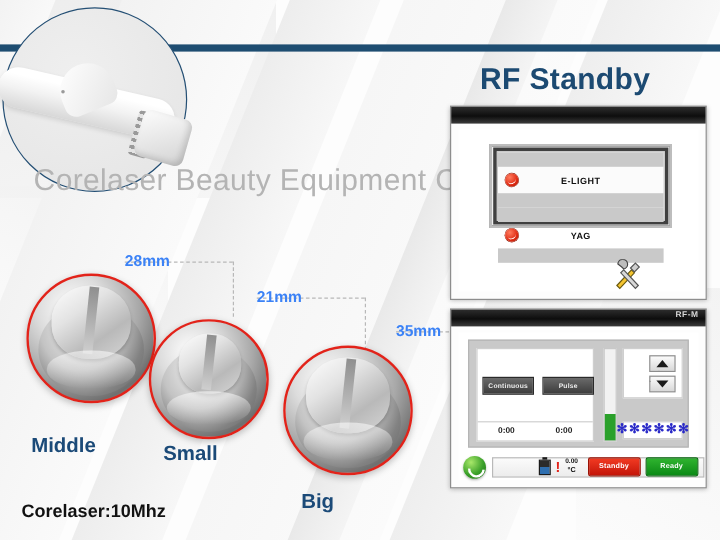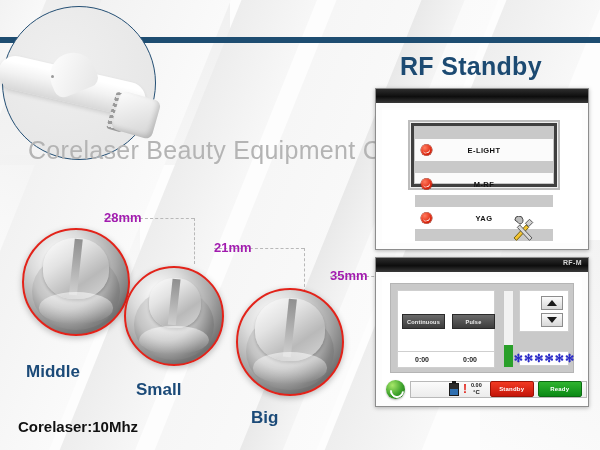--- a/index.html
+++ b/index.html
@@ -88,21 +88,21 @@
     background:linear-gradient(180deg,#8f8f8f,#cfcfcf);
     transform:translateX(-50%) rotate(6deg);
   }
   .knob-gloss{
     position:absolute;left:14%;top:60%;width:72%;height:30%;border-radius:50%;
     background:linear-gradient(180deg,rgba(255,255,255,.55),rgba(255,255,255,0));
   }
   .knob-label{
     position:absolute;color:#1b4a78;font-weight:bold;font-size:17px;white-space:nowrap;
   }
-  .dim-label{position:absolute;color:#a21caf;font-weight:bold;font-size:13px;white-space:nowrap;}
+  .dim-label{position:absolute;color:#3b82f6;font-weight:bold;font-size:13px;white-space:nowrap;}
   .dim-line{position:absolute;border-top:1px dashed #b8b8b8;}
   .dim-line-v{position:absolute;border-left:1px dashed #b8b8b8;}
 
   .freq{position:absolute;left:18px;top:418px;color:#111;font-size:15px;font-weight:bold;white-space:nowrap;}
 
   
   .rf-title{
     position:absolute;left:400px;top:52px;width:180px;text-align:left;
     color:#1c4a72;font-size:25px;font-weight:bold;letter-spacing:.3px;
   }
@@ -283,21 +283,21 @@
 
   <div class="dim-label" style="left:214px;top:240px;">21mm</div>
   <div class="knob-wrap" style="left:124px;top:266px;">
     <div class="knob" style="width:96px;height:96px;">
       <div class="knob-base"></div>
       <div class="knob-cap" style="left:24%;top:10%;width:54%;height:52%;"></div>
       <div class="knob-slot" style="top:11%;height:48%;"></div>
       <div class="knob-gloss"></div>
     </div>
   </div>
-  <div class="knob-label" style="left:136px;top:380px;">Small</div>
+  <div class="knob-label" style="left:136px;top:368px;">Small</div>
 
   <div class="dim-label" style="left:330px;top:268px;">35mm</div>
   <div class="knob-wrap" style="left:236px;top:288px;">
     <div class="knob" style="width:104px;height:104px;">
       <div class="knob-base"></div>
       <div class="knob-cap" style="left:16%;top:8%;width:68%;height:60%;"></div>
       <div class="knob-slot" style="top:9%;height:56%;"></div>
       <div class="knob-gloss"></div>
     </div>
   </div>
@@ -314,24 +314,20 @@
     <div class="panel-body">
 
       <div class="menu-frame">
         <div class="menu-inner">
           <div class="spacer-row"></div>
           <div class="menu-row">
             <span class="menu-ico"></span>
             <span class="menu-txt">E-LIGHT</span>
           </div>
           <div class="spacer-row"></div>
-          <div class="menu-row">
-            <span class="menu-ico"></span>
-            <span class="menu-txt">M-RF</span>
-          </div>
           <div class="spacer-row"></div>
           <div class="menu-row">
             <span class="menu-ico"></span>
             <span class="menu-txt">YAG</span>
           </div>
           <div class="spacer-row"></div>
         </div>
       </div>
 
       <svg class="tools-icon" viewBox="0 0 32 32">

